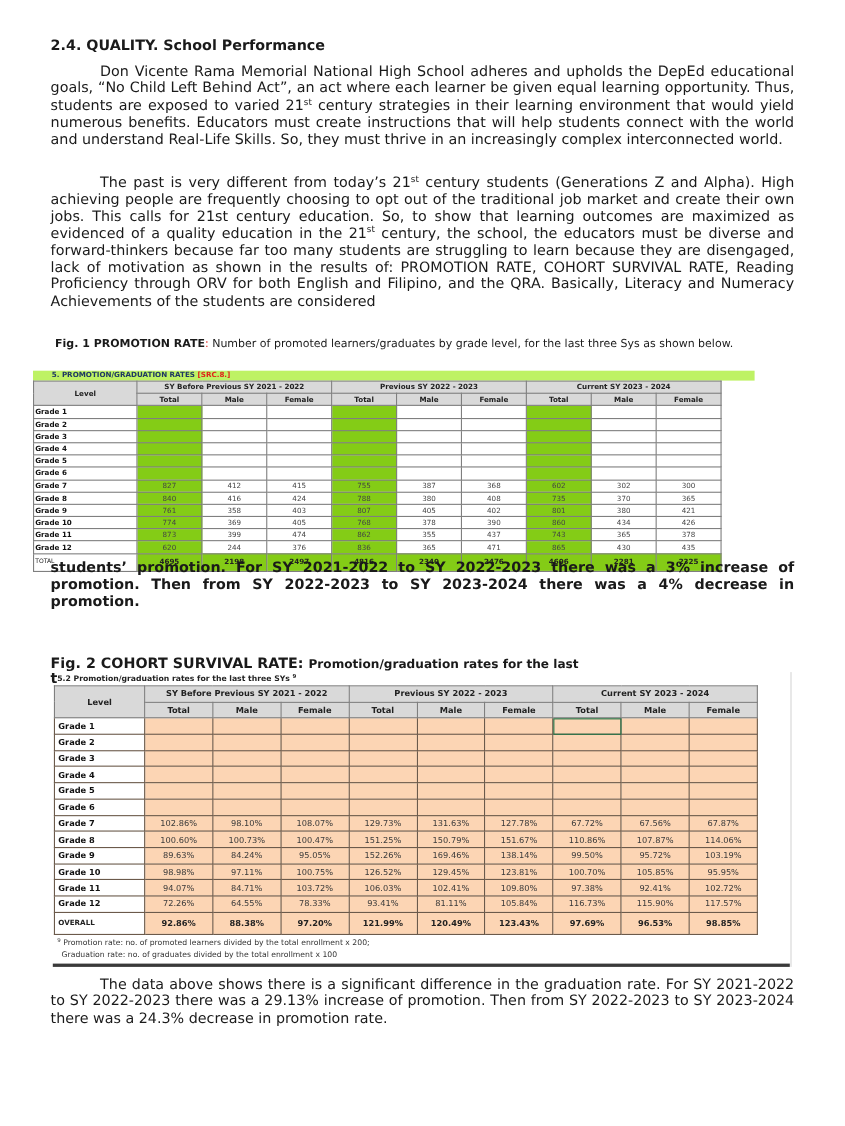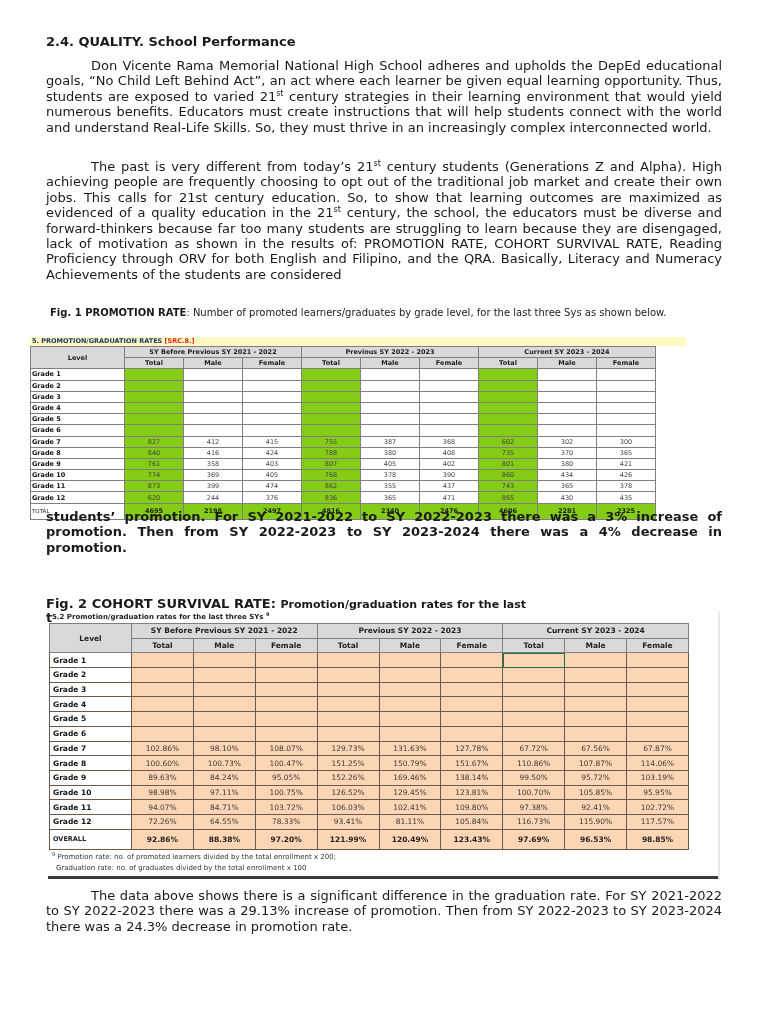--- a/index.html
+++ b/index.html
@@ -16,21 +16,21 @@
 
   .p1 { position: absolute; top: 25px; left: 0; width: 676px; }
   .p2 { position: absolute; top: 126px; left: 0; width: 676px; }
 
   .fig1-cap { position: absolute; top: 272px; left: 0; width: 676px; font-size: 10px; line-height: 15.4px; }
   .fig1-cap .lead { font-weight: bold; padding-left: 4px; }
   .fig1-cap .colon { color: #e0231b; }
 
   
   .t1-wrap { position: absolute; left: -16px; top: 304px; width: 656px; }
-  .t1-band { height: 9px; background: #fef9c3; font-size: 6.5px; font-weight: bold; line-height: 9px; color: #1f3864; padding-left: 2px; font-family: "DejaVu Sans", sans-serif; }
+  .t1-band { height: 9px; background: #bef264; font-size: 6.5px; font-weight: bold; line-height: 9px; color: #1f3864; padding-left: 17px; font-family: "DejaVu Sans", sans-serif; }
   .t1-band .src { color: #e0231b; }
   .t1-sub { height: 9px; font-size: 6.5px; font-weight: bold; line-height: 9px; color: #222; padding-left: 2px; }
   table.t1 { border-collapse: collapse; width: 626px; table-layout: fixed; font-size: 6.5px; margin-left: 0px; }
   table.t1 td, table.t1 th { border: 1px solid #7f7f7f; height: 11.2px; text-align: center; padding: 0; line-height: 10px; }
   table.t1 th { background: #d9d9d9; font-weight: bold; color: #222; }
   table.t1 td.lvl { text-align: left; font-weight: bold; padding-left: 1px; color: #111; }
   table.t1 td.peach { background: #84cc16; }
   table.t1 td { color: #444; }
   table.t1 tr.total td { height: 16px; font-weight: bold; color: #222; }
   table.t1 tr.total td.lvl { font-weight: normal; font-size: 5.5px; }

